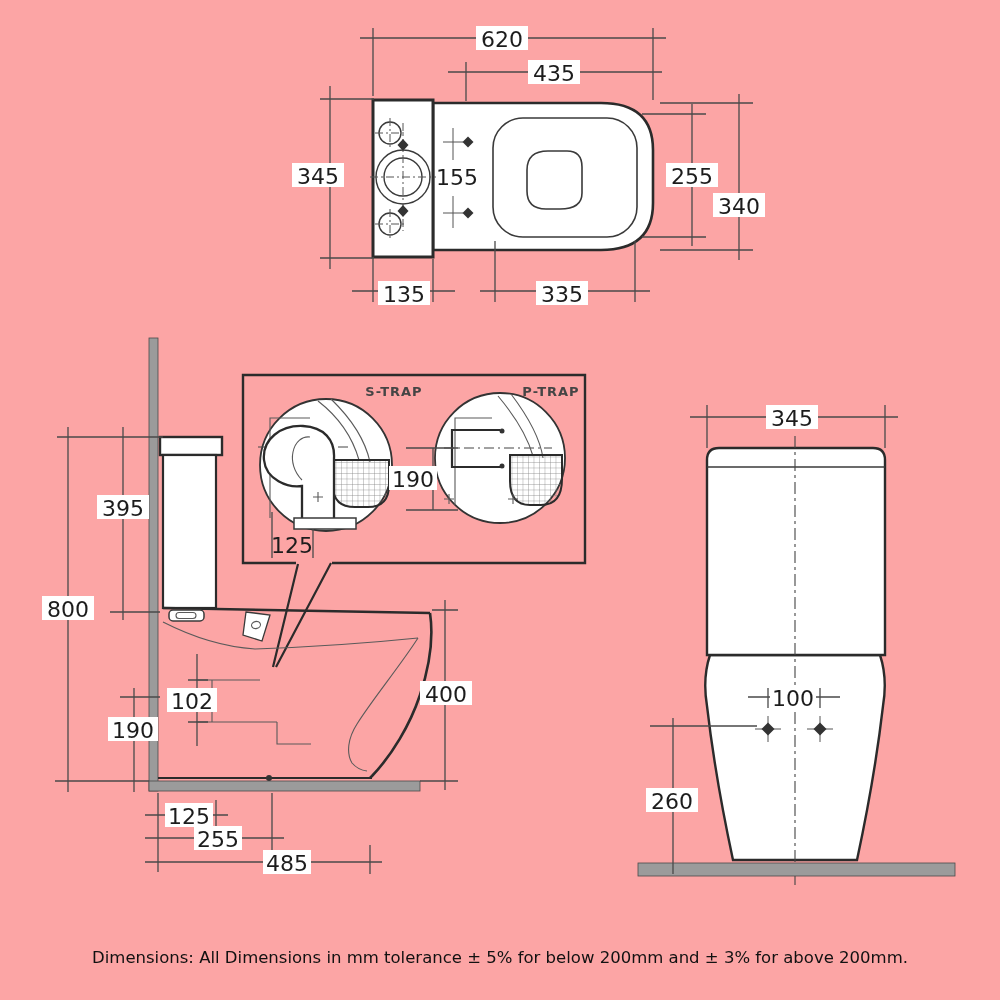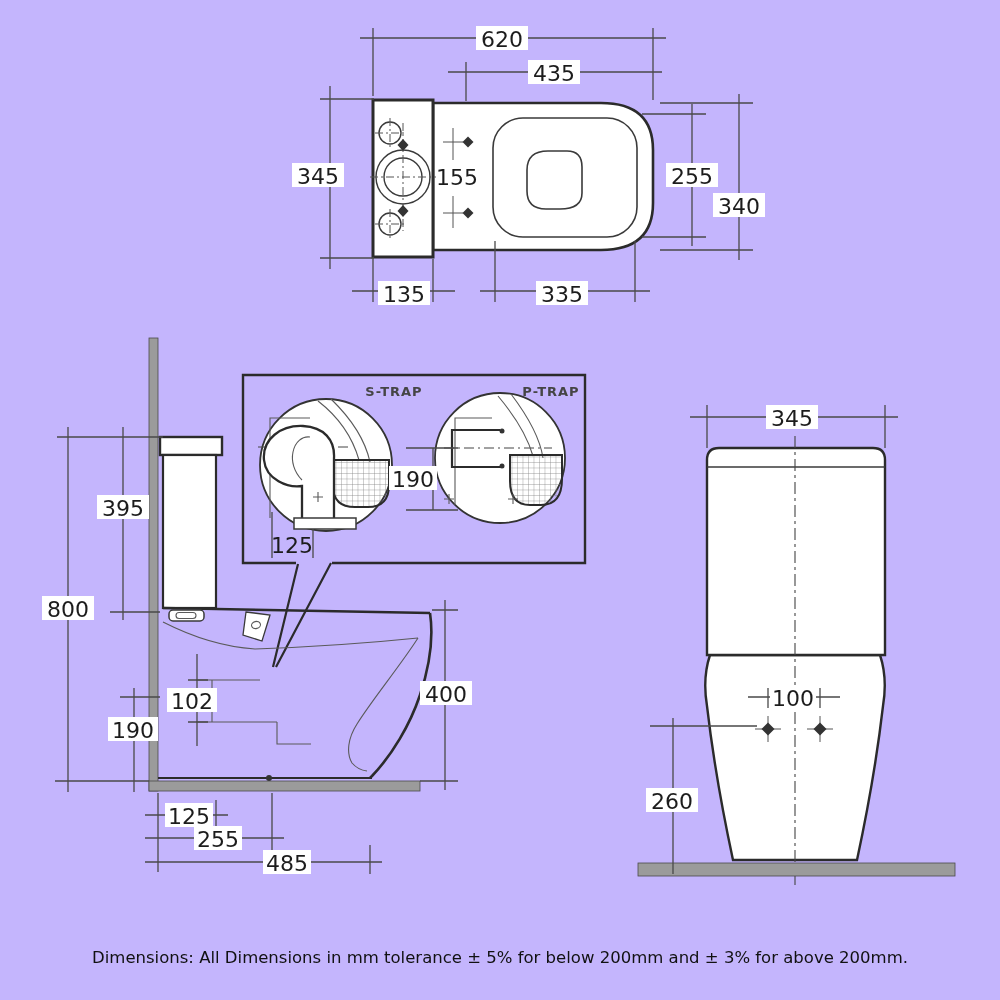--- a/index.html
+++ b/index.html
@@ -1,16 +1,16 @@
 <!DOCTYPE html>
 <html><head>
 <meta charset="utf-8">
 <style>
   html,body{margin:0;padding:0;background:#fff;}
-  #stage{position:relative;width:1000px;height:1000px;background:#c4b5fd;overflow:hidden;}
+  #stage{position:relative;width:1000px;height:1000px;background:#fca5a5;overflow:hidden;}
   svg{display:block;}
   
   .bf  {fill:#fff;stroke:#2b2b2b;stroke-width:2.6;}
   .bf3 {fill:#fff;stroke:#2b2b2b;stroke-width:3;}
   .bf24{fill:#fff;stroke:#2b2b2b;stroke-width:2.4;}
   .bf22{fill:#fff;stroke:#2b2b2b;stroke-width:2.2;}
   .b   {fill:none;stroke:#2b2b2b;stroke-width:2.6;}
   .b24 {fill:none;stroke:#2b2b2b;stroke-width:2.4;}
   .b22 {fill:none;stroke:#2b2b2b;stroke-width:2.2;}
   .b18 {fill:none;stroke:#2b2b2b;stroke-width:1.8;}

